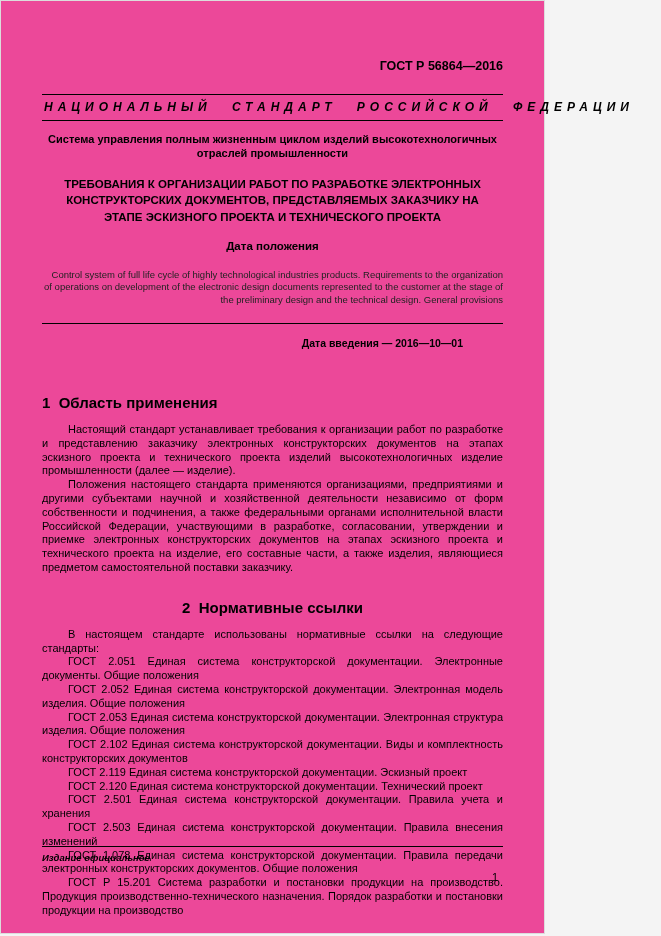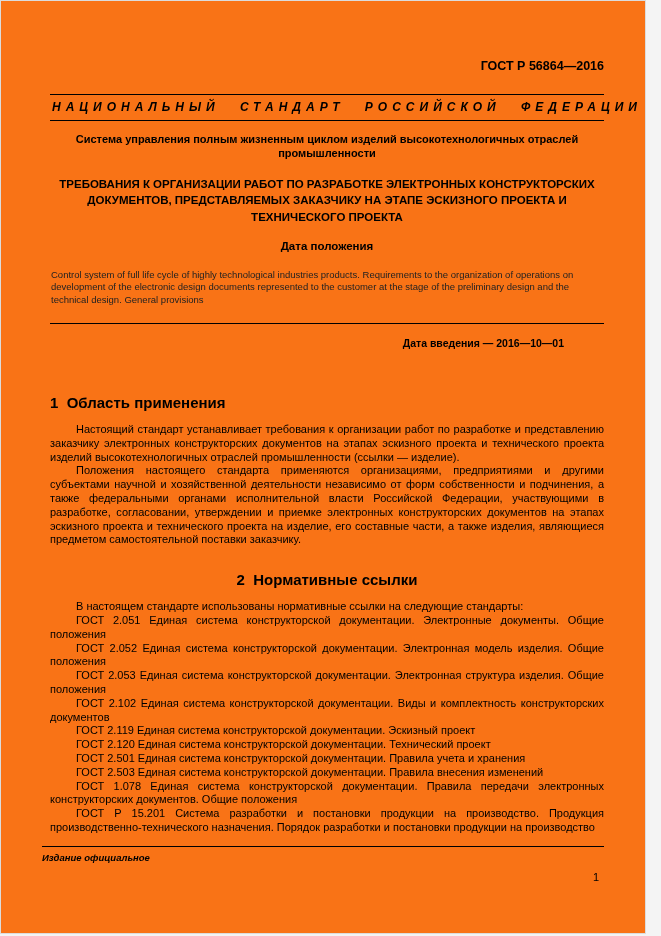--- a/index.html
+++ b/index.html
@@ -5,25 +5,24 @@
   html, body { margin: 0; padding: 0; }
   body {
     width: 661px; height: 936px;
     background: #f4f4f4;
     font-family: "Liberation Sans", "DejaVu Sans", sans-serif;
     color: #000;
     overflow: hidden;
   }
   .page {
     position: relative;
-    width: 646px; height: 934px;
-    background: #f97316;
+    width: 545px; height: 934px;
+    background: #ec4899;
     border: 1px solid #dcdcdc;
     box-sizing: border-box;
-    padding-left: 8px;
   }
   .content { padding: 0 41px; }
 
   .doc-code {
     padding-top: 58px;
     text-align: right;
     font-size: 12.5px;
     font-weight: bold;
   }
   .band {
@@ -56,21 +55,21 @@
     padding: 0 8px;
   }
   .title-sub {
     margin-top: 14px;
     text-align: center;
     font-weight: bold;
     font-size: 11.5px;
   }
   .title-en {
     margin-top: 17px;
-    text-align: left;
+    text-align: right;
     font-size: 9.5px;
     line-height: 1.35;
     color: #222;
     max-width: 552px;
     margin-left: auto;
     margin-right: auto;
   }
   .rule {
     border-top: 1px solid #000;
     margin-top: 16px;
@@ -135,21 +134,21 @@
     <div class="title-sub">Дата положения</div>
 
     <div class="title-en">Control system of full life cycle of highly technological industries products. Requirements to the organization of operations on development of the electronic design documents represented to the customer at the stage of the preliminary design and the technical design. General provisions</div>
 
     <div class="rule"></div>
 
     <div class="date-line">Дата введения — 2016—10—01</div>
 
     <div class="sec-heading sec1-heading">1&nbsp;&nbsp;Область применения</div>
     <div class="sec-body">
-      <p>Настоящий стандарт устанавливает требования к организации работ по разработке и представлению заказчику электронных конструкторских документов на этапах эскизного проекта и технического проекта изделий высокотехнологичных отраслей промышленности (ссылки — изделие).</p>
+      <p>Настоящий стандарт устанавливает требования к организации работ по разработке и представлению заказчику электронных конструкторских документов на этапах эскизного проекта и технического проекта изделий высокотехнологичных изделие промышленности (далее — изделие).</p>
       <p>Положения настоящего стандарта применяются организациями, предприятиями и другими субъектами научной и хозяйственной деятельности независимо от форм собственности и подчинения, а также федеральными органами исполнительной власти Российской Федерации, участвующими в разработке, согласовании, утверждении и приемке электронных конструкторских документов на этапах эскизного проекта и технического проекта на изделие, его составные части, а также изделия, являющиеся предметом самостоятельной поставки заказчику.</p>
     </div>
 
     <div class="sec-heading sec2-heading">2&nbsp;&nbsp;Нормативные ссылки</div>
     <div class="sec-body">
       <p>В настоящем стандарте использованы нормативные ссылки на следующие стандарты:</p>
       <p>ГОСТ 2.051 Единая система конструкторской документации. Электронные документы. Общие положения</p>
       <p>ГОСТ 2.052 Единая система конструкторской документации. Электронная модель изделия. Общие положения</p>
       <p>ГОСТ 2.053 Единая система конструкторской документации. Электронная структура изделия. Общие положения</p>
       <p>ГОСТ 2.102 Единая система конструкторской документации. Виды и комплектность конструкторских документов</p>

